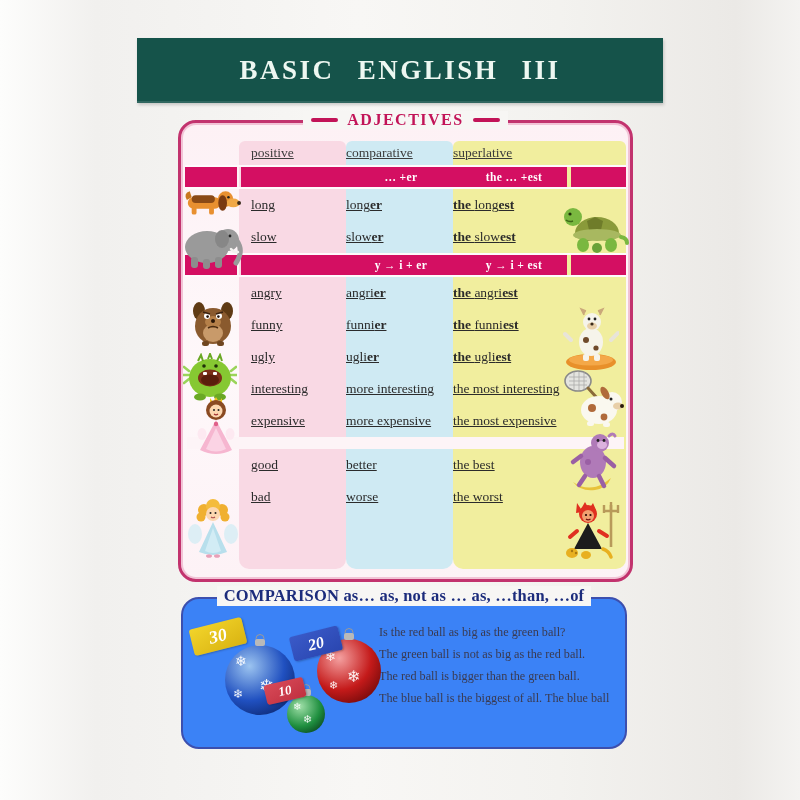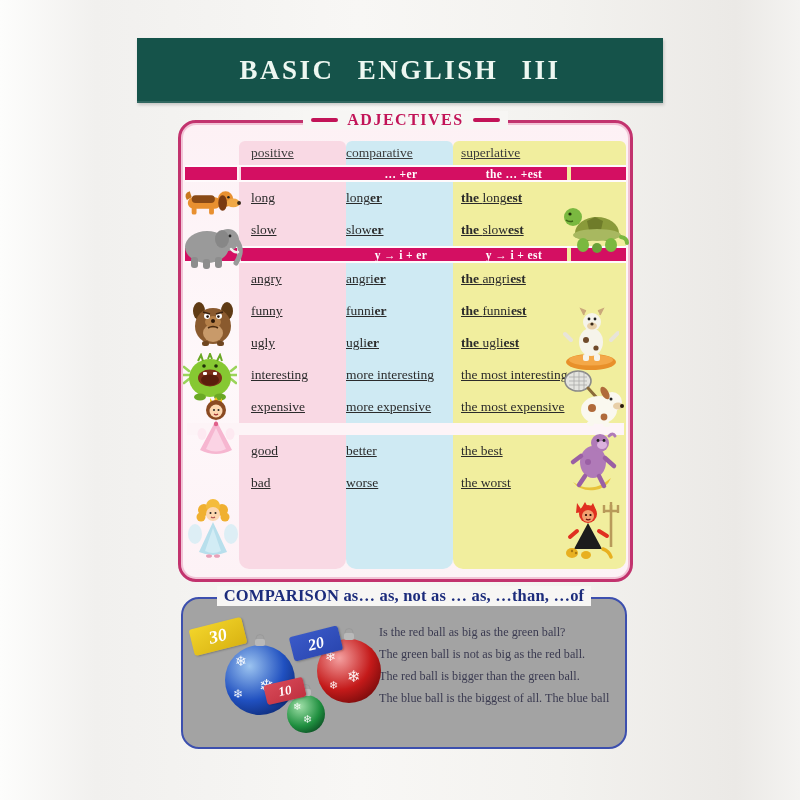--- a/index.html
+++ b/index.html
@@ -36,22 +36,22 @@
   .stripe.pink{left:54px;width:107px;background:var(--col-pink,#f9d9e4);}
   .stripe.blue{left:161px;width:107px;background:var(--col-blue,#cfeaf3);}
   .stripe.yellow{left:268px;right:0;background:var(--col-yellow,#f1ee9e);}
   .rows-flow{position:relative;z-index:1;}
   .hrow,.row{display:flex;align-items:center;text-decoration:underline;}
   .hrow{height:24px;font-size:13.5px;color:#3c3c3c;}
   .row{height:32px;font-size:13.5px;color:#2b2b2b;}
   .c1{width:54px;flex:none;}
   .c2{width:107px;flex:none;box-sizing:border-box;padding-left:12px;}
   .c3{width:107px;flex:none;box-sizing:border-box;}
-  .c4{flex:1;box-sizing:border-box;padding-left:8px;}
-  .band{position:relative;height:17px;border-top:2px solid #fffafc;border-bottom:2px solid #fffafc;box-sizing:border-box;}
+  .c4{flex:1;box-sizing:border-box;}
+  .band{position:relative;height:24px;border-top:2px solid #fffafc;border-bottom:2px solid #fffafc;box-sizing:border-box;}
   .band .seg{position:absolute;top:0;bottom:0;background:var(--band-crimson,#d40f62);}
   .band .seg.s1{left:0;width:52px;}
   .band .seg.s2{left:56px;width:326px;}
   .band .seg.s3{left:386px;right:0;}
   .band .blabel{position:absolute;top:0;bottom:0;display:flex;align-items:center;justify-content:center;
     color:#fff;font-weight:bold;font-size:11.5px;letter-spacing:.4px;}
   .band .bl-comp{left:161px;width:110px;}
   .band .bl-sup{left:268px;width:122px;}
   .row-gap{height:12px;background:#fdf4f7;margin:0 2px;}
   
@@ -63,21 +63,21 @@
   .i-princess{left:8px;top:253px;}
   .i-angel{left:2px;top:357px;}
   .i-turtle{left:372px;top:52px;}
   .i-surfer{left:378px;top:163px;}
   .i-racket-dog{left:376px;top:227px;}
   .i-monkey{left:378px;top:287px;}
   .i-devil{left:374px;top:356px;}
   
   .comp-box{
     position:absolute;left:181px;top:597px;width:446px;height:152px;box-sizing:border-box;
-    border:2.5px solid var(--comparison-border,#3c4fae);border-radius:18px;background:#a3a3a3;
+    border:2.5px solid var(--comparison-border,#3c4fae);border-radius:18px;background:#3b82f6;
   }
   .comp-legend{position:absolute;top:-13px;left:0;right:0;display:flex;justify-content:center;}
   .comp-legend .inner{background:#f7f6f4;padding:0 7px;color:var(--comparison-blue,#1c2c7c);
     font-weight:bold;font-size:16.5px;letter-spacing:.2px;}
   .sentences{position:absolute;left:196px;top:22px;width:246px;font-size:12.2px;line-height:22px;color:#3a3a50;}
   .sentences div{white-space:nowrap;}
   
   .balls{position:absolute;left:8px;top:16px;width:190px;height:128px;}
   .ball{position:absolute;border-radius:50%;}
   .ball .cap{position:absolute;top:-6px;left:50%;transform:translateX(-50%);width:10px;height:7px;background:#b9b9b9;border-radius:2px;}

